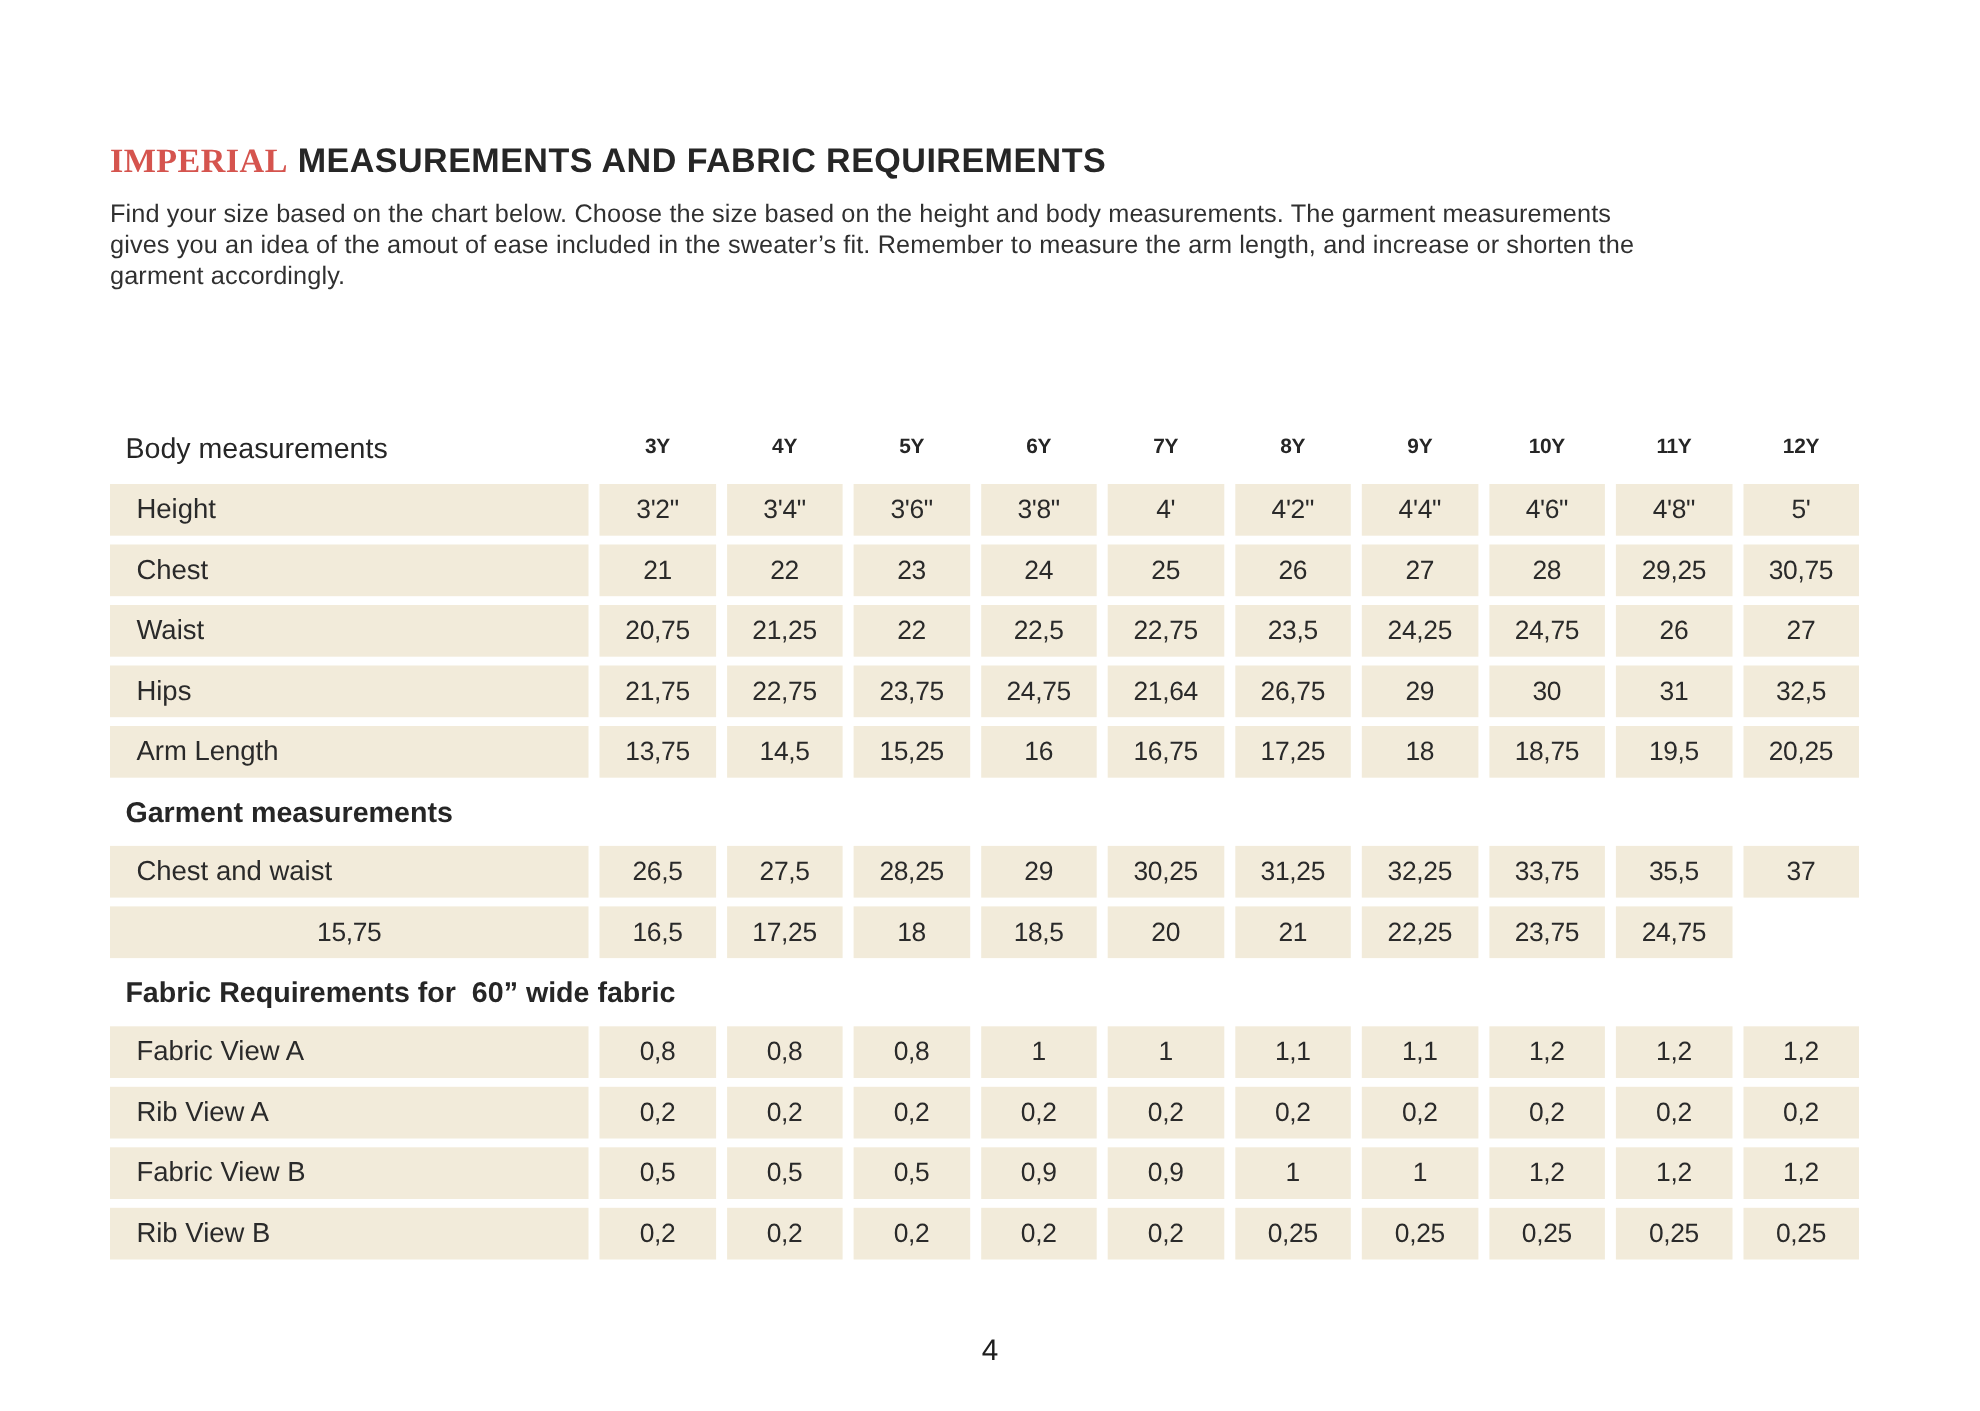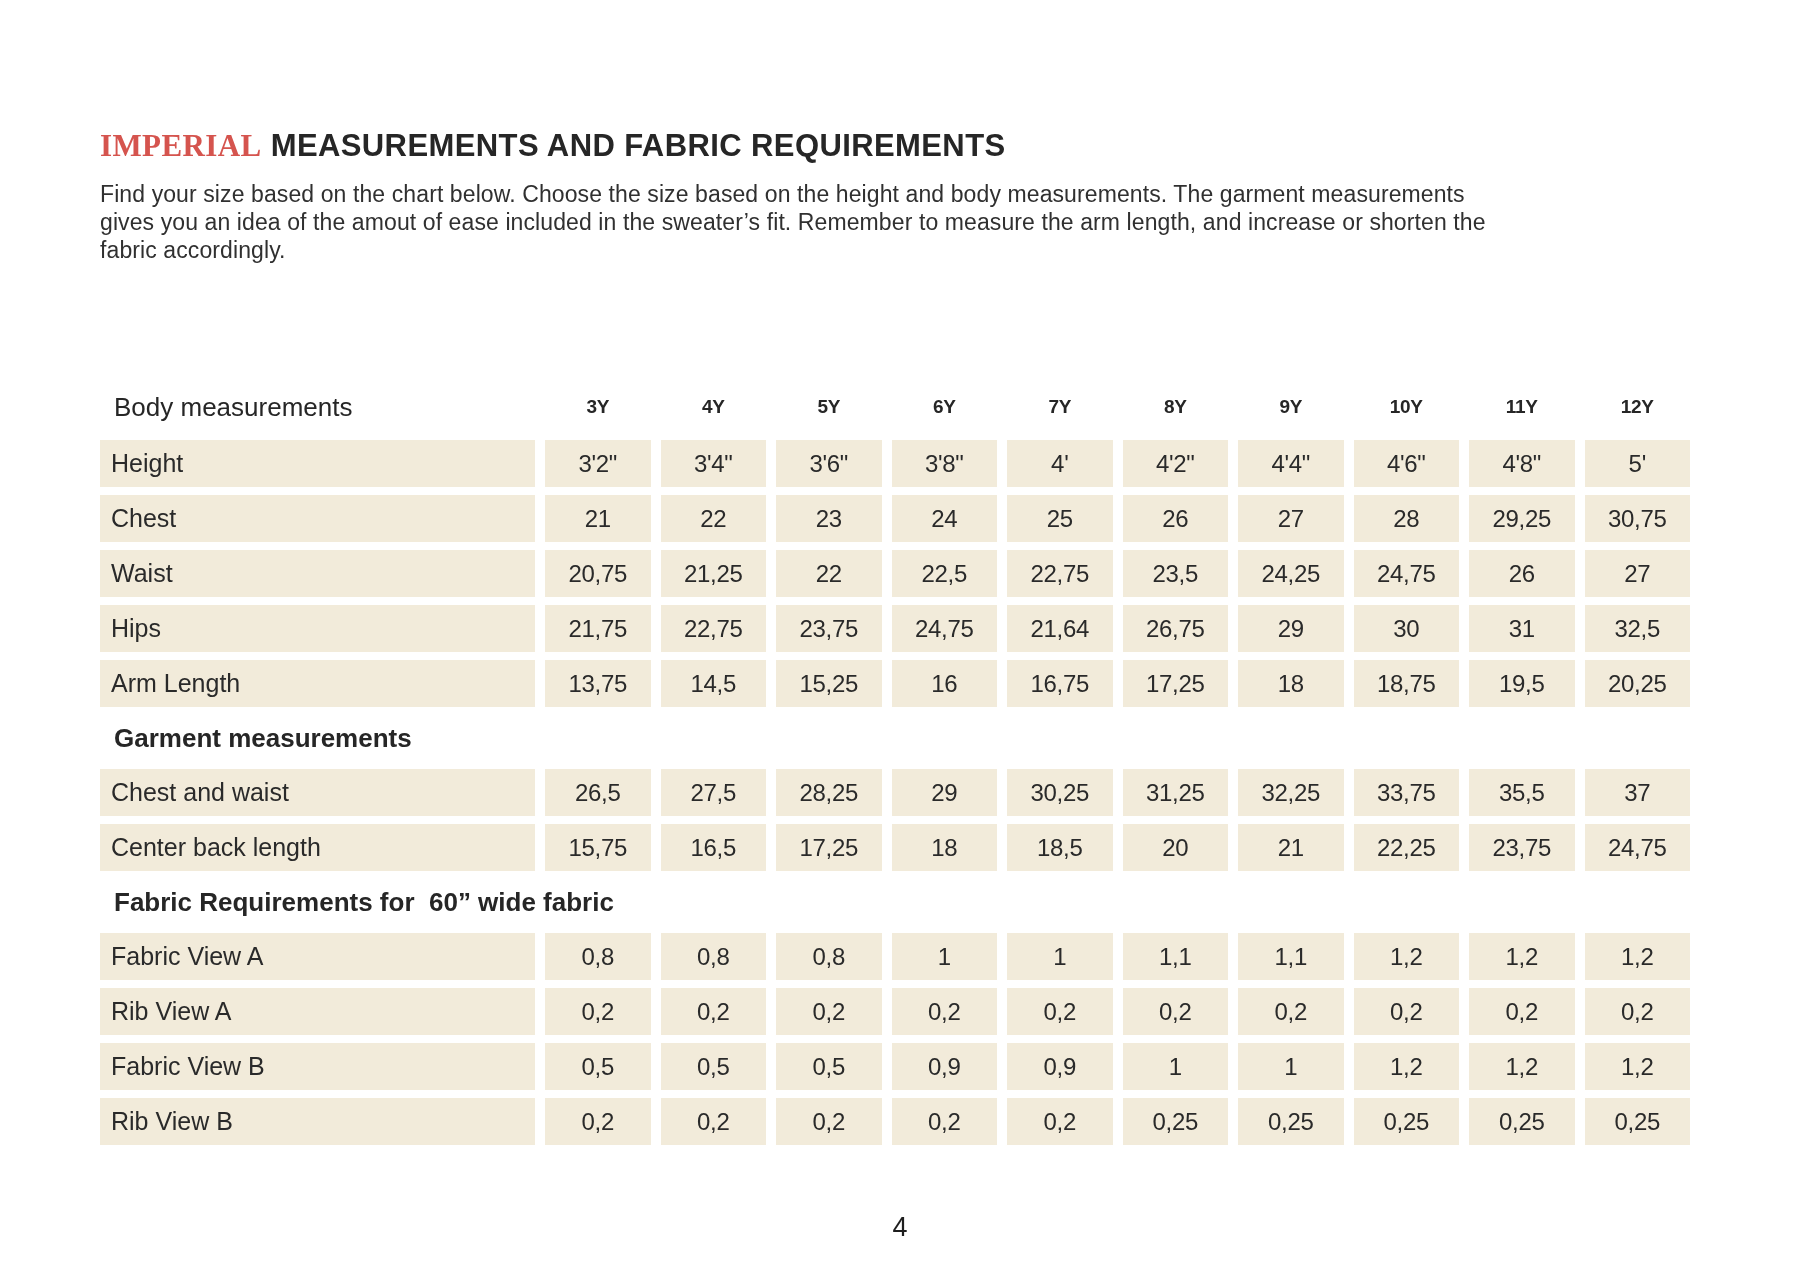--- a/index.html
+++ b/index.html
@@ -76,21 +76,21 @@
     height: 47px;
     display: flex;
     align-items: center;
     justify-content: center;
     font-size: 24px;
     letter-spacing: -0.3px;
     color: #2a2a2a;
   }
   .cell.label {
     justify-content: flex-start;
-    padding-left: 11px;
+    padding-left: 24px;
     font-size: 25px;
     letter-spacing: 0;
   }
   .section-row {
     height: 38px;
     margin: 12px 0 12px 0;
     padding-left: 14px;
     font-size: 26px;
     display: flex;
     align-items: center;
@@ -112,21 +112,21 @@
 <body>
 
 <div class="page">
   <div class="content">
 
     <h1 class="title"><span class="red">IMPERIAL</span><span> MEASUREMENTS AND FABRIC REQUIREMENTS</span></h1>
 
     <div class="intro">
       <div>Find your size based on the chart below. Choose the size based on the height and body measurements. The garment measurements</div>
       <div>gives you an idea of the amout of ease included in the sweater’s fit. Remember to measure the arm length, and increase or shorten the</div>
-      <div>fabric accordingly.</div>
+      <div>garment accordingly.</div>
     </div>
 
     <div class="size-table" id="table-root">
         <div class="row header-row">
           <div class="heading-cell">Body measurements</div>
           <div class="colhead">3Y</div>
           <div class="colhead">4Y</div>
           <div class="colhead">5Y</div>
           <div class="colhead">6Y</div>
           <div class="colhead">7Y</div>
@@ -209,21 +209,20 @@
           <div class="cell value">28,25</div>
           <div class="cell value">29</div>
           <div class="cell value">30,25</div>
           <div class="cell value">31,25</div>
           <div class="cell value">32,25</div>
           <div class="cell value">33,75</div>
           <div class="cell value">35,5</div>
           <div class="cell value">37</div>
         </div>
         <div class="row data-row">
-          <div class="cell label">Center back length</div>
           <div class="cell value">15,75</div>
           <div class="cell value">16,5</div>
           <div class="cell value">17,25</div>
           <div class="cell value">18</div>
           <div class="cell value">18,5</div>
           <div class="cell value">20</div>
           <div class="cell value">21</div>
           <div class="cell value">22,25</div>
           <div class="cell value">23,75</div>
           <div class="cell value">24,75</div>

